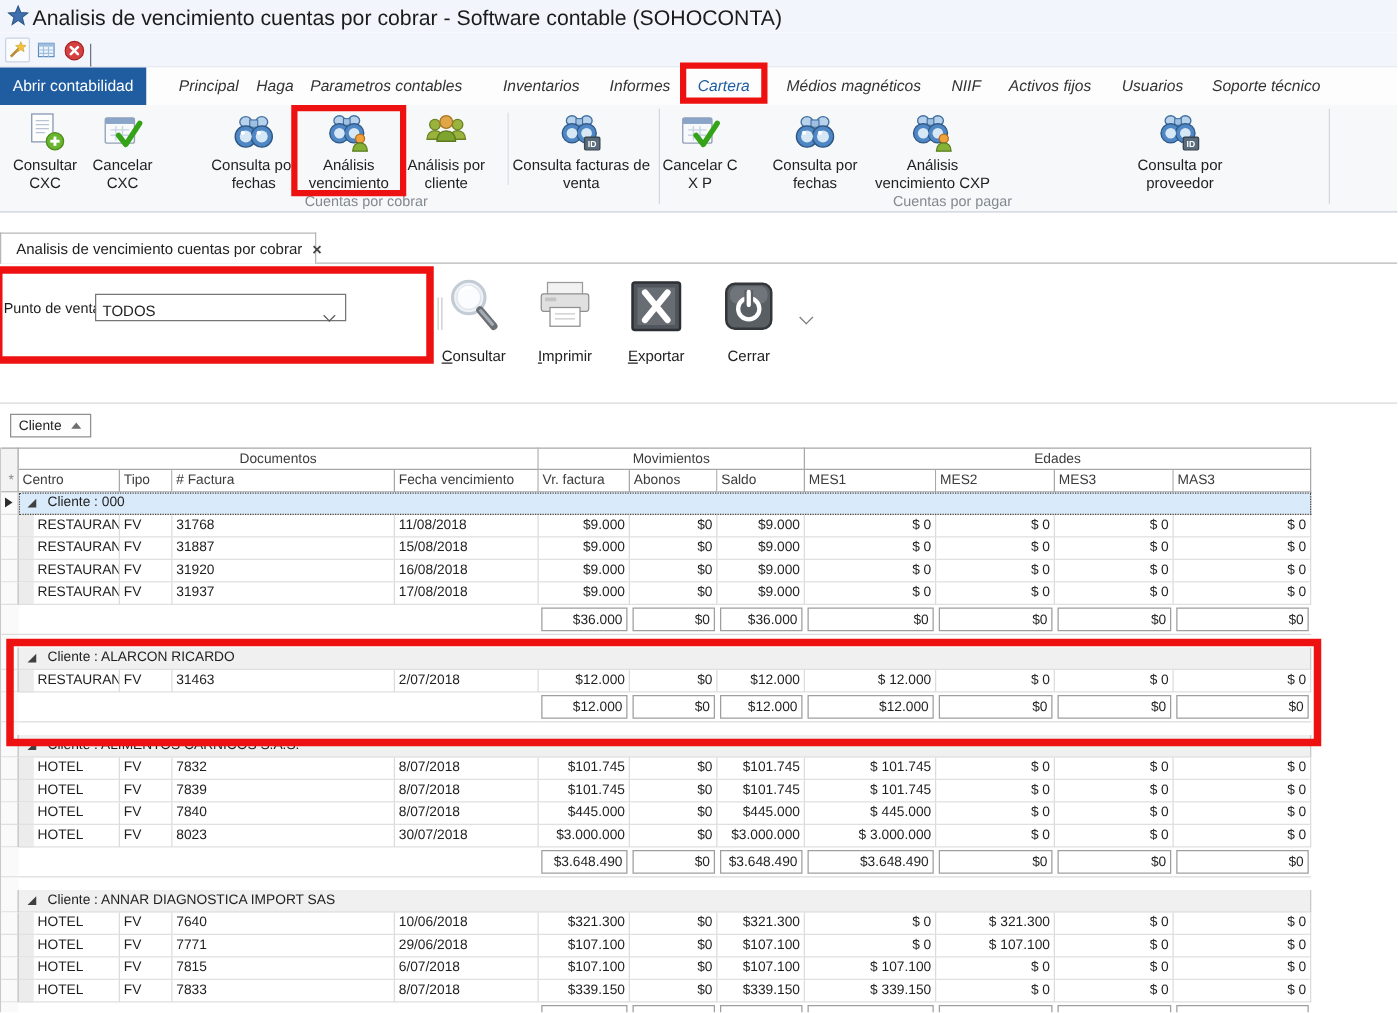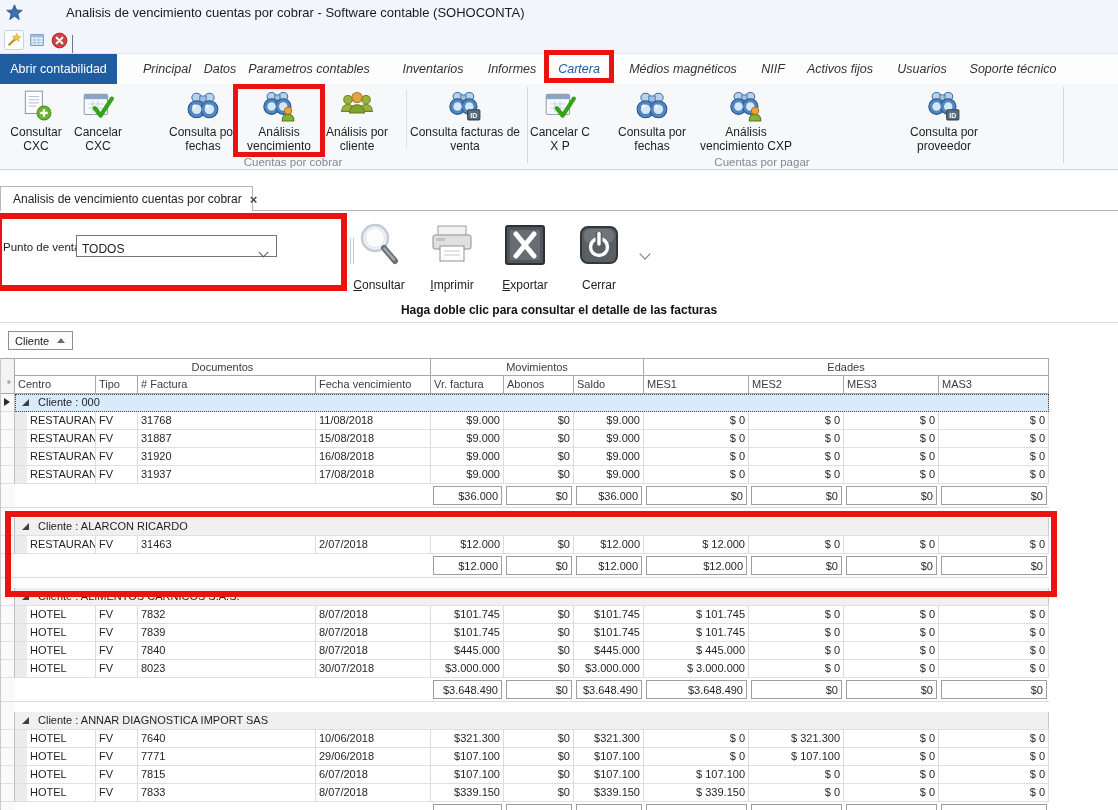--- a/index.html
+++ b/index.html
@@ -3,21 +3,21 @@
 <meta charset="utf-8">
 <style>
   * { box-sizing: border-box; margin: 0; padding: 0; }
   html,body { background:#fff; }
   #app {
     position: relative; width: 1118px; height: 810px; overflow: hidden;
     background: #fff; font-family: "Liberation Sans", sans-serif; color:#222;
   }
   
   .titlebar { position:absolute; left:0; top:0; width:1118px; height:26px; background:#f2f5fb; }
-  .titlebar .ttl { position:absolute; left:26px; top:5px; font-size:13px; color:#1b1b1b; white-space:nowrap;margin-left:40px; }
+  .titlebar .ttl { position:absolute; left:26px; top:5px; font-size:17px; color:#1b1b1b; white-space:nowrap; }
   .tstar { position:absolute; left:6px; top:4px; width:17px; height:17px; }
   .qatbar { position:absolute; left:0; top:26px; width:1118px; height:28px; background:#f2f5fb; border-bottom:1px solid #e3e8f0; }
   .qbtn { position:absolute; top:4px; width:20px; height:20px; display:flex; align-items:center; justify-content:center; }
   .qbtn.framed { border:1px solid #c8d4e6; border-radius:2px; background:#fbfcfe; }
   .qoverflow { position:absolute; left:72px; top:9px; width:10px; height:10px; }
   .qoverflow .bar { width:8px; height:0; border-top:1px solid #707784; margin:0 auto; }
   .qoverflow .chv { width:5px; height:5px; border-right:1.5px solid #707784; border-bottom:1.5px solid #707784; transform:rotate(45deg); margin:2px auto 0; }
   
   .tabrow { position:absolute; left:0; top:54px; width:1118px; height:30px; background:#fdfdfe; }
   .filebtn { position:absolute; left:0; top:0; width:117px; height:30px; background:#1f5da0; color:#fff;
@@ -130,21 +130,21 @@
           <path d="M6 6 L12 12 M12 6 L6 12" stroke="#fff" stroke-width="2.2" stroke-linecap="round"></path>
         </svg>
       </span>
     <span class="qoverflow"><span class="bar"></span><span class="chv"></span></span>
   </div>
 
   <div class="tabrow">
     <div class="filebtn">Abrir contabilidad</div>
     <div id="rtabs">
         <div class="rtab" style="left: 167px;">Principal</div>
-        <div class="rtab" style="left: 220px;">Datos</div>
+        <div class="rtab" style="left: 220px;">Haga</div>
         <div class="rtab" style="left: 309px;">Parametros contables</div>
         <div class="rtab" style="left: 433px;">Inventarios</div>
         <div class="rtab" style="left: 512px;">Informes</div>
         <div class="rtab active" style="left: 579px;">Cartera</div>
         <div class="rtab" style="left: 683px;">Médios magnéticos</div>
         <div class="rtab" style="left: 773px;">NIIF</div>
         <div class="rtab" style="left: 840px;">Activos fijos</div>
         <div class="rtab" style="left: 922px;">Usuarios</div>
         <div class="rtab" style="left: 1013px;">Soporte técnico</div>
       </div>
@@ -341,21 +341,20 @@
             <rect x="9" y="8" width="30" height="14" rx="6" fill="#82878c" opacity="0.55"></rect>
             <circle cx="24" cy="26" r="8.5" stroke="#fff" stroke-width="3.4" fill="none"></circle>
             <line x1="24" y1="11" x2="24" y2="24" stroke="#5a5f64" stroke-width="7"></line>
             <line x1="24" y1="12.5" x2="24" y2="23" stroke="#fff" stroke-width="3.4" stroke-linecap="round"></line>
           </svg></div>
         <div class="albl">Cerrar</div>
       </div>
     </div>
   <div class="cerrar-chv"></div>
 
-  <div class="hint">Haga doble clic para consultar el detalle de las facturas</div>
   <div class="hsep"></div>
 
   <div class="groupby">
     <span>Cliente</span>
     <span class="sortup"></span>
   </div>
 
   <div id="grid">
       <div class="grow hband first">
         <div class="gcell ind" style="grid-column: 1;"></div>

